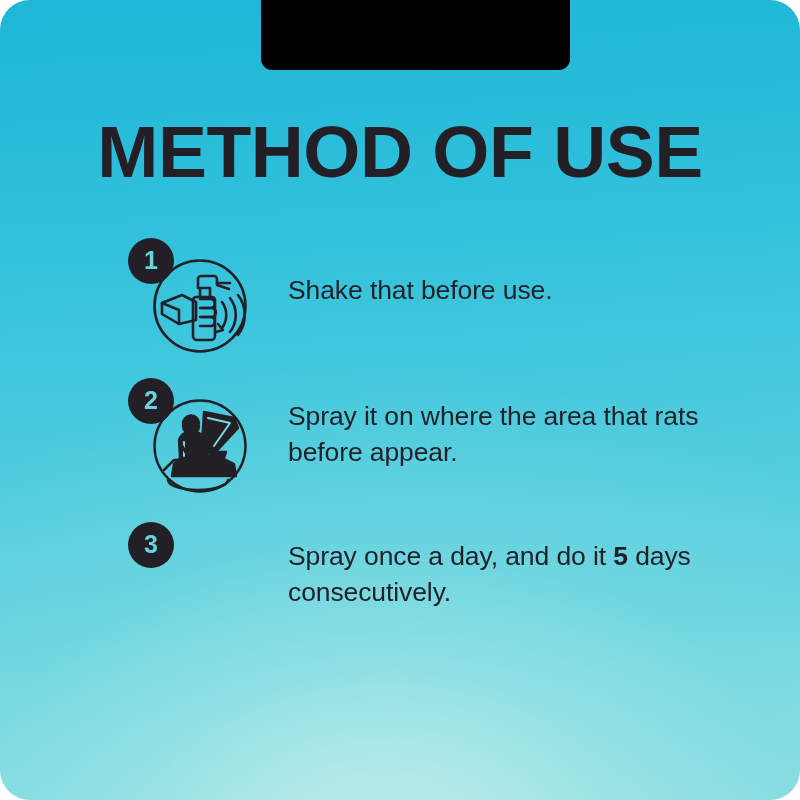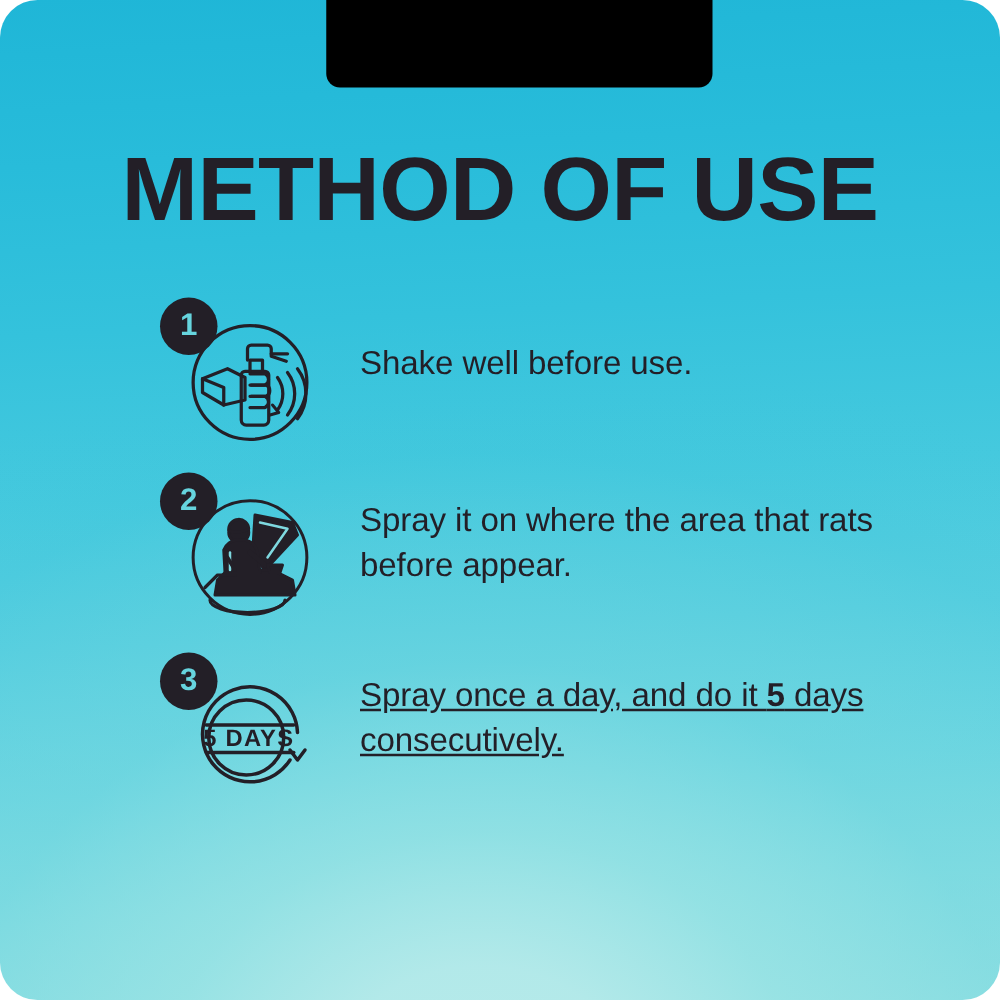--- a/index.html
+++ b/index.html
@@ -114,21 +114,21 @@
     line-height: 36px;
     letter-spacing: -0.1px;
     padding-left: 14px;
     padding-right: 70px;
     padding-top: 28px;
   }
   .step-text b { font-weight: bold; }
 
   #step-row-1 .step-text { padding-top: 34px; }
   #step-row-2 .step-text { padding-top: 22px; }
-  #step-row-3 .step-text { padding-top: 22px; text-decoration: underline; }
+  #step-row-3 .step-text { padding-top: 22px; }
   #step-row-2 .step-figure { margin-top: 2px; }
   #step-row-3 .step-figure { margin-top: 6px; }
 </style>
 </head>
 <body>
 
 <div id="poster">
 
   <div id="store-banner">
     <div>TINSUM Official Store</div>
@@ -161,21 +161,21 @@
             <path d="M70 44 a22 22 0 0 1 0 26"></path>
             <path d="M78 40 a28 28 0 0 1 0 34"></path>
             <path d="M86 37 a33 33 0 0 1 0 40"></path>
             <path d="M66 66 L71 72 L64 74" stroke-width="2.4"></path>
           </svg>
         </div>
         <div class="step-badge">
           <span class="step-badge-num">1</span>
         </div>
       </div>
-      <div class="step-text">Shake well before use.</div>
+      <div class="step-text">Shake that before use.</div>
     </div>
 
     <div class="step-row" id="step-row-2">
       <div class="step-figure">
         <div class="icon-circle">
           <svg width="96" height="96" viewBox="0 0 96 96" fill="none" stroke="#231f27" stroke-width="2.4" stroke-linecap="round" stroke-linejoin="round">
             <circle cx="48" cy="48" r="45.5"></circle>
 
             <path d="M52 14 L82 20 L86 30 L60 58 L50 46 Z" fill="#231f27" stroke="#231f27"></path>
             <path d="M56 20 L78 25 L62 48" stroke="#7fd9e0" stroke-width="2"></path>
@@ -199,33 +199,20 @@
         </div>
         <div class="step-badge">
           <span class="step-badge-num">2</span>
         </div>
       </div>
       <div class="step-text">Spray it on where the area that rats before appear.</div>
     </div>
 
     <div class="step-row" id="step-row-3">
       <div class="step-figure">
-        <div class="icon-circle">
-          <svg width="96" height="96" viewBox="0 0 96 96" fill="none" stroke="#231f27" stroke-width="2.8" stroke-linecap="round" stroke-linejoin="round">
-
-            <path d="M86 44 a38 38 0 1 0 -6 22"></path>
-            <path d="M80 58 L86 66 L92 58" stroke-width="2.8"></path>
-
-            <circle cx="45" cy="48" r="30"></circle>
-
-            <path d="M13 38 L83 38"></path>
-            <path d="M13 60 L83 60"></path>
-            <text x="47" y="55" text-anchor="middle" font-family="'Liberation Sans Narrow','Liberation Sans',sans-serif" font-size="19" font-weight="bold" letter-spacing="1" fill="#231f27" stroke="none">5 DAYS</text>
-          </svg>
-        </div>
         <div class="step-badge">
           <span class="step-badge-num">3</span>
         </div>
       </div>
       <div class="step-text">Spray once a day, and do it <b>5</b> days consecutively.</div>
     </div>
 
   </div>
 </div>
 

